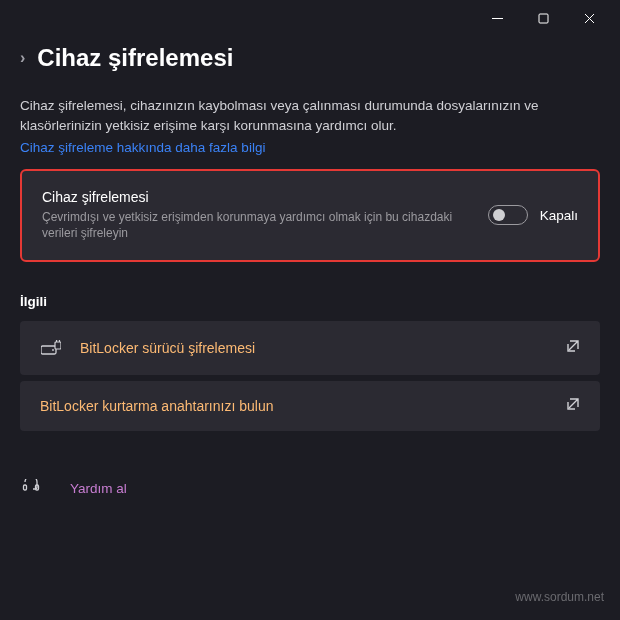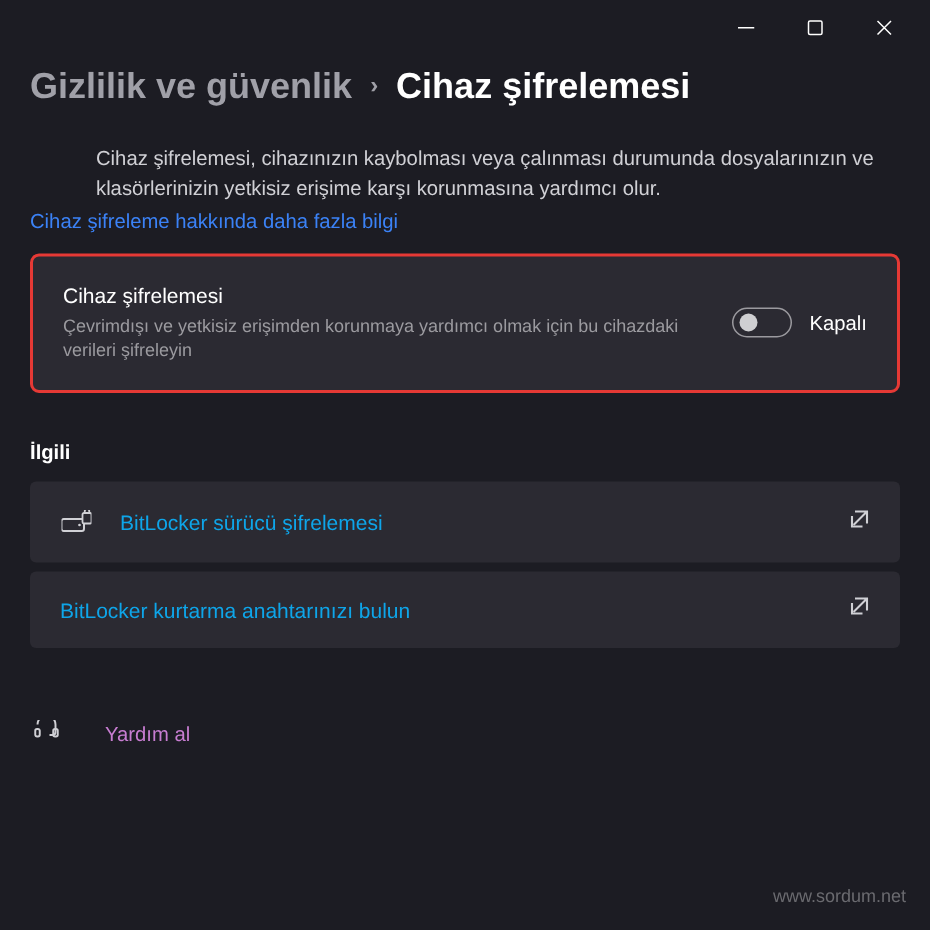--- a/index.html
+++ b/index.html
@@ -52,21 +52,20 @@
       font-size: 16px;
     }
     .breadcrumb-current {
       color: #ffffff;
     }
     .description {
       font-size: 13.5px;
       color: #d0d0d5;
       line-height: 1.5;
       margin-bottom: 3px;
-      margin-left: 44px;
     }
     .learn-link {
       font-size: 13.5px;
       color: #3b82f6;
       cursor: pointer;
     }
     .card {
       margin-top: 14px;
       background: #2b2a32;
       border: 2px solid #e53935;
@@ -137,21 +136,21 @@
       display: flex;
       align-items: center;
       justify-content: center;
       color: #d0d0d5;
     }
     .row-text {
       flex: 1;
     }
     .row-title {
       font-size: 14px;
-      color: #0ea5e9;
+      color: #fdba74;
     }
     .row-sub {
       font-size: 12px;
       color: #9b9a9f;
       margin-top: 2px;
     }
     .row-arrow {
       color: #d0d0d5;
     }
     .footer-links {
@@ -196,21 +195,20 @@
   </div>
   <div class="title-btn">
     <svg width="11" height="11" viewBox="0 0 11 11">
         <path d="M1 1 L10 10 M10 1 L1 10" stroke="#fff" stroke-width="1"></path>
       </svg>
   </div>
 </div>
 
 <div class="content">
   <div class="breadcrumb">
-    <span class="breadcrumb-parent">Gizlilik ve güvenlik</span>
     <span class="breadcrumb-sep">›</span>
     <span class="breadcrumb-current">Cihaz şifrelemesi</span>
   </div>
 
   <div class="description">Cihaz şifrelemesi, cihazınızın kaybolması veya çalınması durumunda dosyalarınızın ve klasörlerinizin yetkisiz erişime karşı korunmasına yardımcı olur.</div>
   <div class="learn-link">Cihaz şifreleme hakkında daha fazla bilgi</div>
 
   <div class="card">
     <div class="card-text">
       <div class="card-title">Cihaz şifrelemesi</div>

